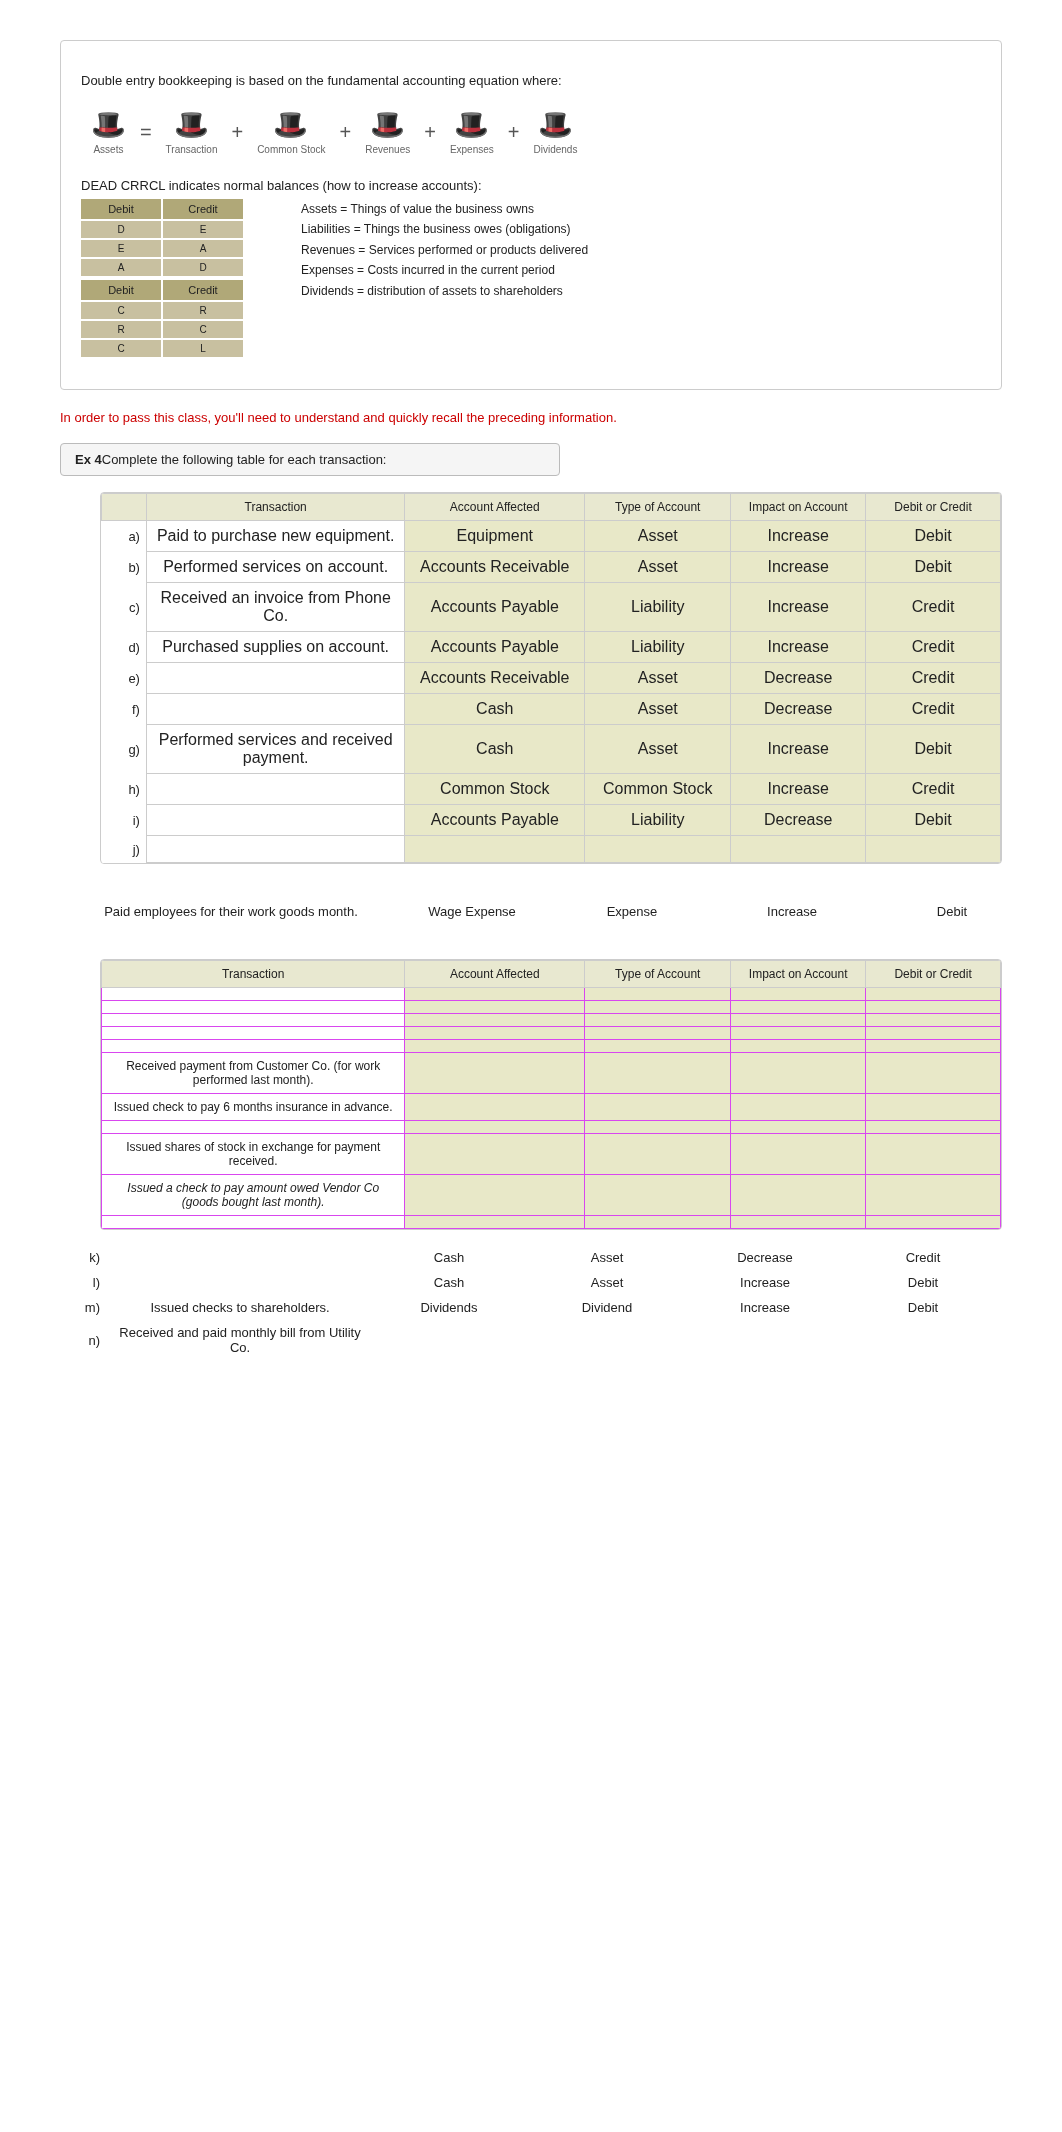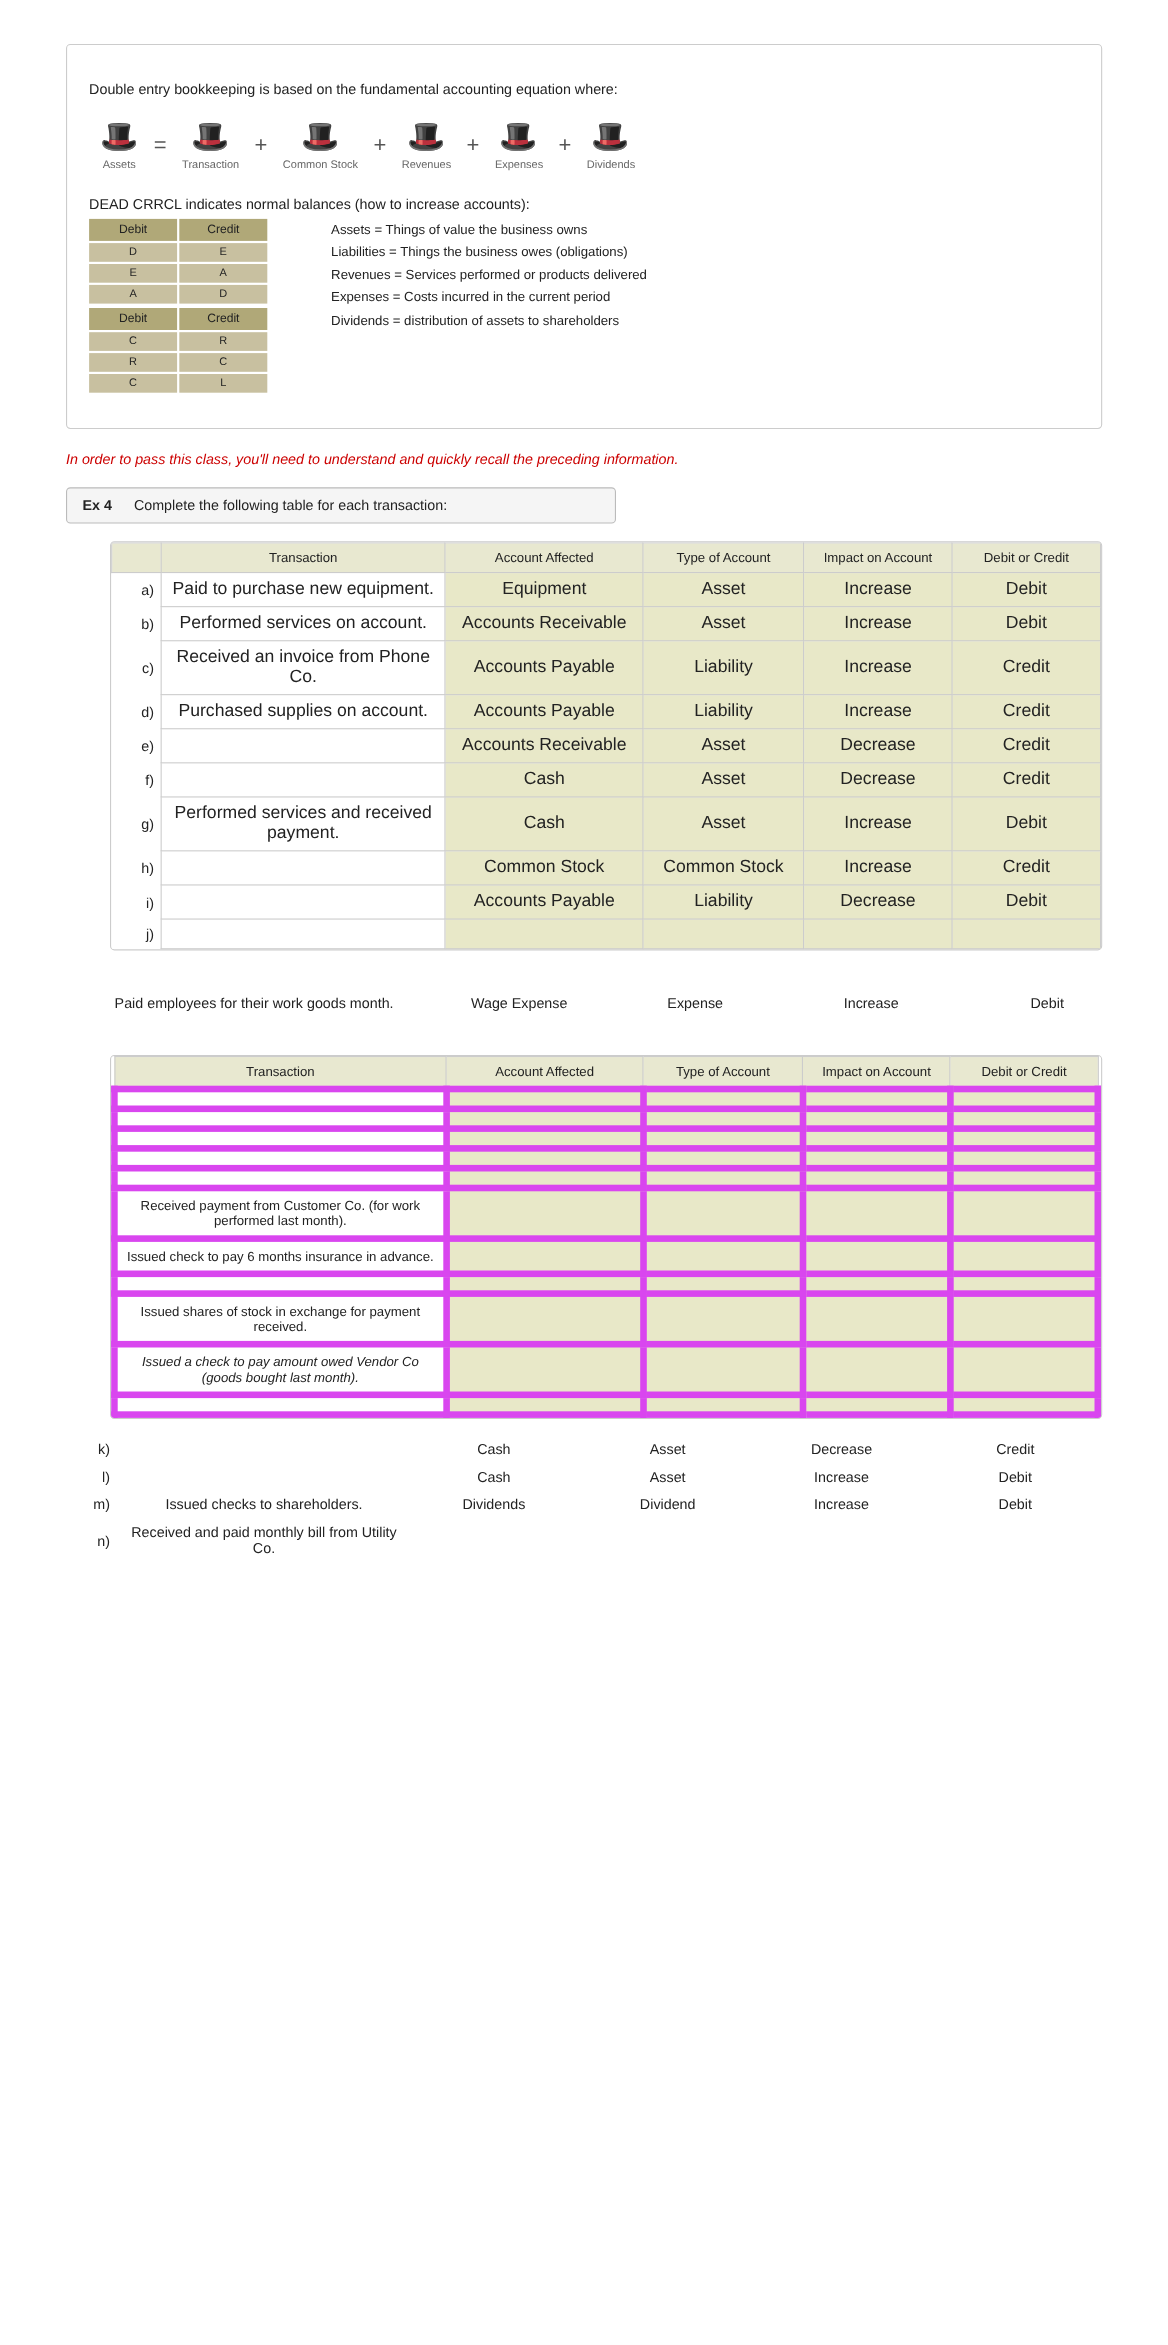--- a/index.html
+++ b/index.html
@@ -77,28 +77,26 @@
     .dead-crrcl-title {
       font-size: 13px;
       margin-bottom: 6px;
     }
 
     
     .warning-text {
       color: #cc0000;
       font-size: 13px;
       margin-bottom: 18px;
-      font-style: italic;
     }
 
     
     .ex-header {
       display: flex;
       align-items: center;
-      gap: 20px;
       border: 1px solid #bbb;
       border-radius: 4px;
       padding: 8px 14px;
       margin-bottom: 16px;
       background: #f5f5f5;
       width: 500px;
     }
 
     .ex-label {
       font-size: 13px;
@@ -198,21 +196,21 @@
     .second-table thead tr th {
       background: #e8e8d0;
       border: 1px solid #ccc;
       padding: 6px 8px;
       text-align: center;
       font-size: 12px;
       font-weight: normal;
     }
 
     .second-table tbody tr td {
-      border: 6px solid #d946ef;
+      border: 1px solid #d946ef;
       padding: 6px 8px;
       text-align: center;
       font-size: 12px;
     }
 
     .second-table tbody tr td.filled {
       background: #e8e8c8;
     }
 
     .second-table tbody tr td.white {

